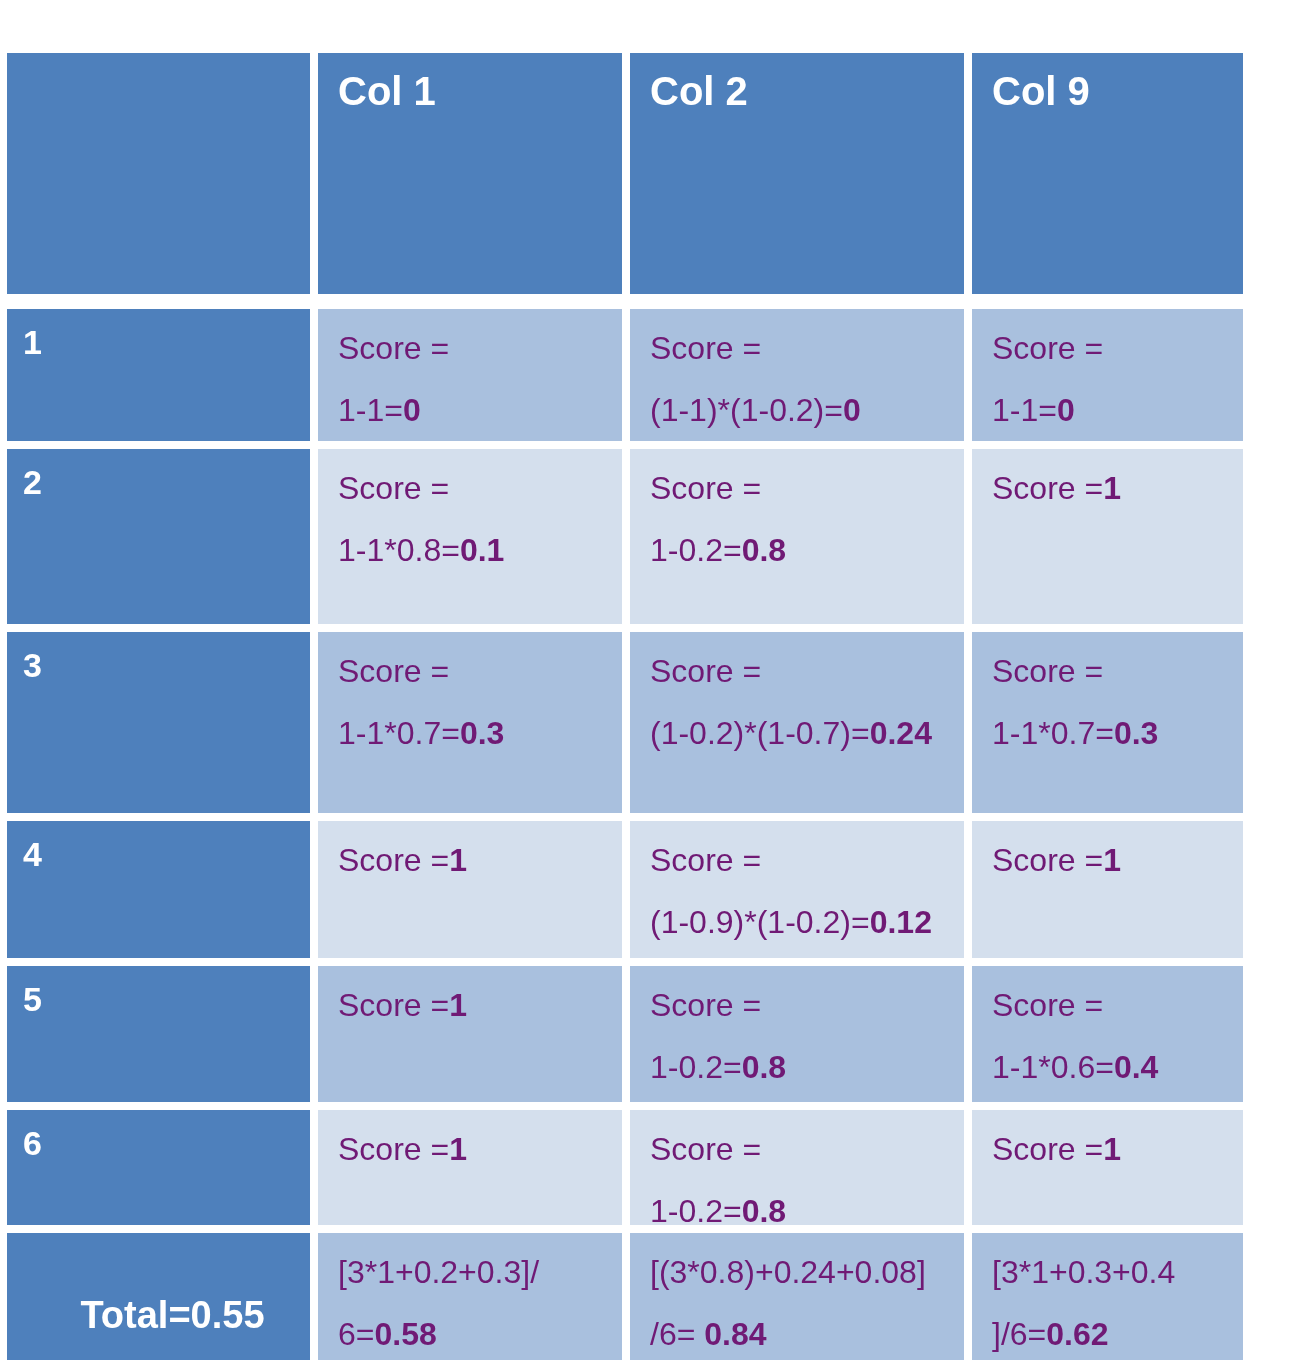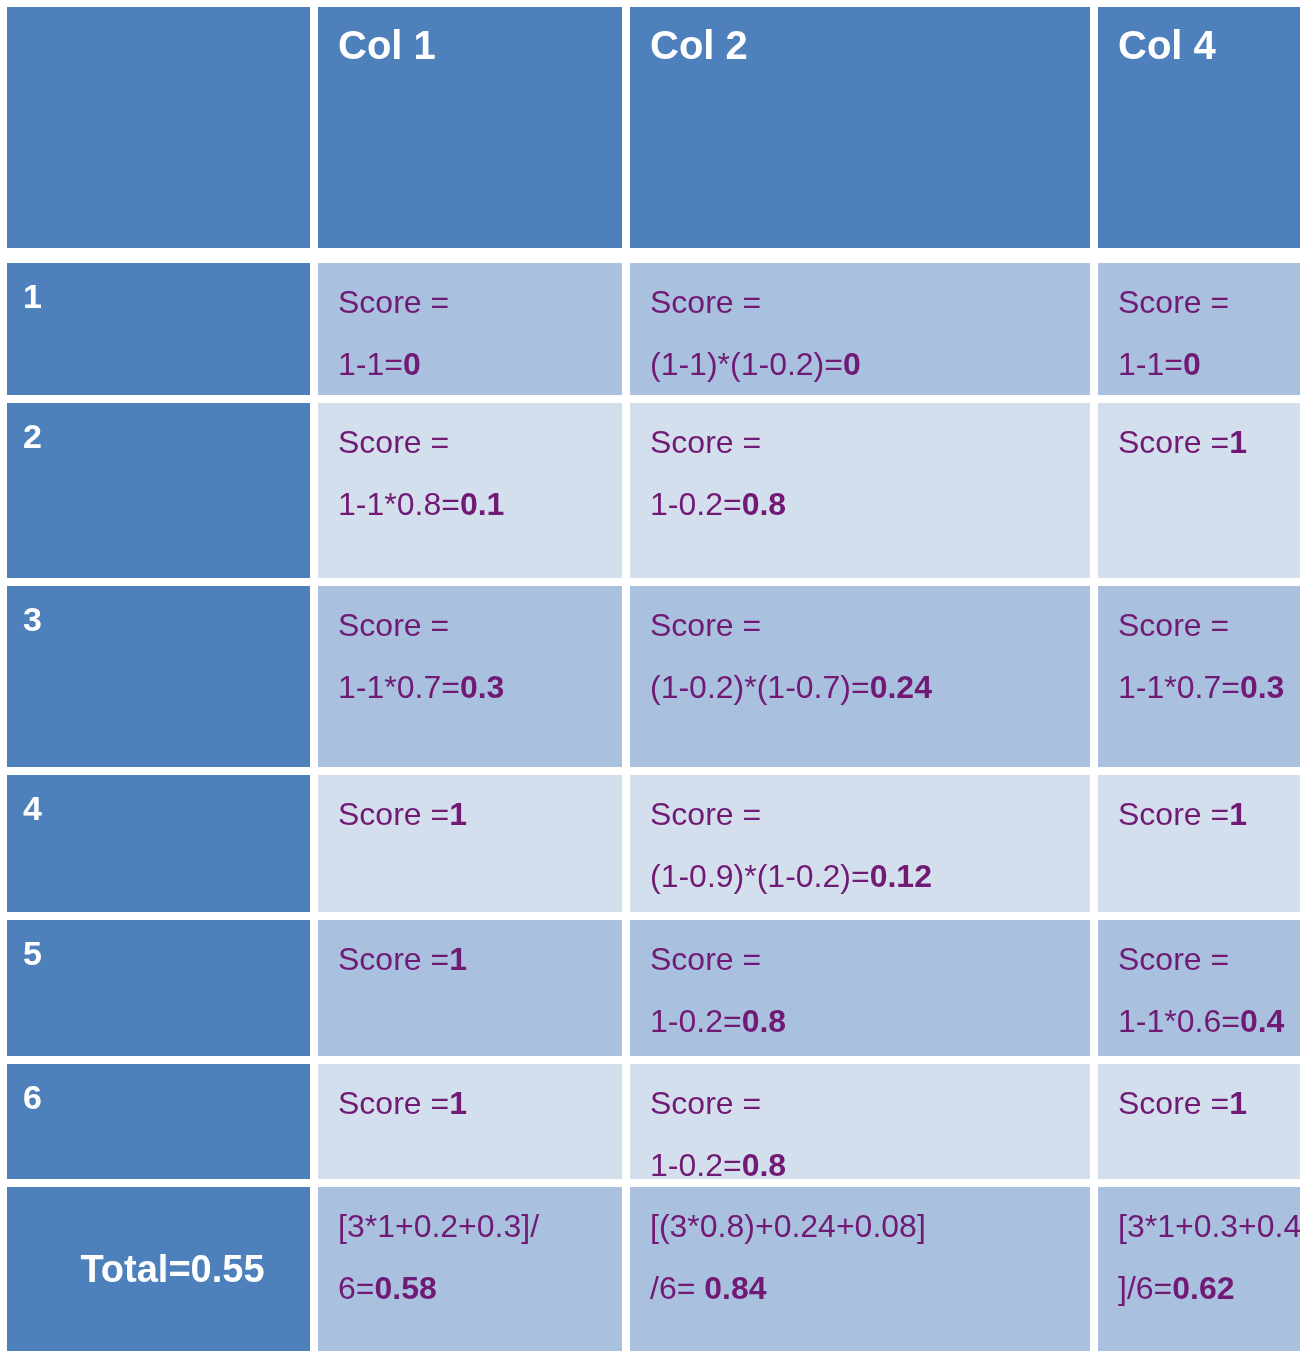--- a/index.html
+++ b/index.html
@@ -23,25 +23,25 @@
   }
   .trow {
     display: flex;
     gap: 8px;
   }
   .trow-header { margin-bottom: 7px; }
 
   
   .c0 { width: 303px; }
   .c1 { width: 304px; }
-  .c2 { width: 460px; }
+  .c2 { width: 334px; }
   .c3 { width: 271px; }
 
   
-  .trow-header .cell { height: 241px; }
+  .trow-header .cell { height: 241px; margin-top: 46px; }
   .r1 .cell { height: 132px; }
   .r2 .cell { height: 175px; }
   .r3 .cell { height: 181px; }
   .r4 .cell { height: 137px; }
   .r5 .cell { height: 136px; }
   .r6 .cell { height: 115px; }
   .trow-total .cell { height: 164px; }
 
   .cell {
     box-sizing: border-box;
@@ -83,21 +83,21 @@
 </head>
 <body>
 
 <div class="canvas">
   <div class="score-table">
 
     <div class="trow trow-header">
       <div class="cell c0 dark head-cell"></div>
       <div class="cell c1 dark head-cell">Col 1</div>
       <div class="cell c2 dark head-cell">Col 2</div>
-      <div class="cell c3 dark head-cell">Col 4</div>
+      <div class="cell c3 dark head-cell">Col 9</div>
     </div>
 
     <div class="trow r1">
       <div class="cell c0 dark label-cell">1</div>
       <div class="cell c1 med body-cell"><span>Score =
 1-1=</span><b>0</b></div>
       <div class="cell c2 med body-cell"><span>Score =
 (1-1)*(1-0.2)=</span><b>0</b></div>
       <div class="cell c3 med body-cell"><span>Score =
 1-1=</span><b>0</b></div>

